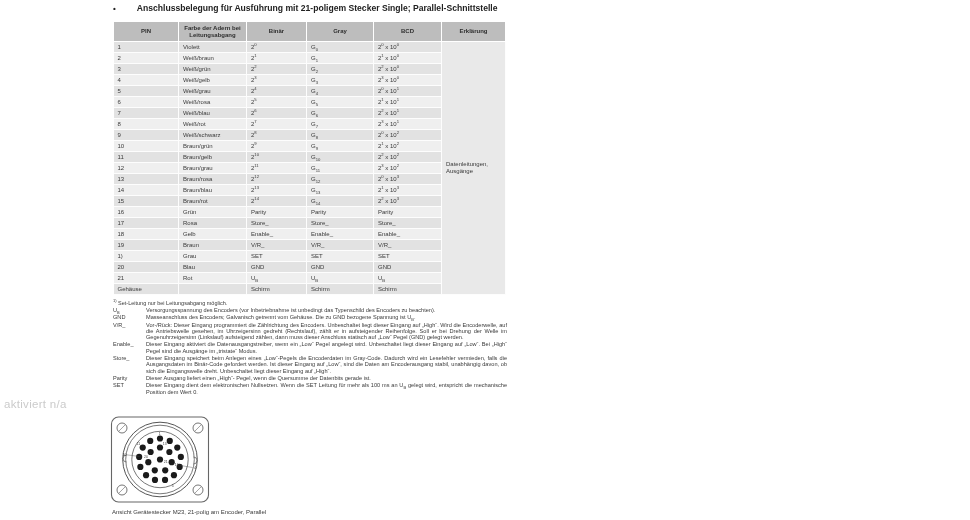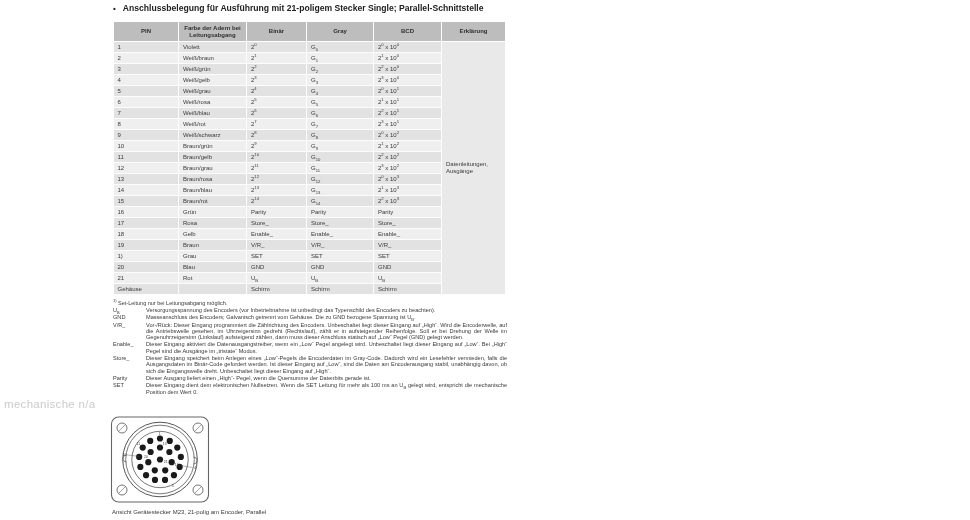--- a/index.html
+++ b/index.html
@@ -12,21 +12,21 @@
     --page-bg:#ffffff;
   }
   *{margin:0;padding:0;box-sizing:border-box;}
   html,body{width:970px;height:520px;background:var(--page-bg);overflow:hidden;
     font-family:"Liberation Sans","DejaVu Sans",sans-serif;color:var(--text);}
   .page{position:absolute;left:0;top:0;width:970px;height:520px;}
 
   .title-row{position:absolute;left:113px;top:3px;width:560px;font-size:8.6px;
     font-weight:bold;color:#222;display:flex;align-items:flex-start;}
   .title-row .bullet{margin-right:7px;font-size:8px;line-height:11px;}
-  .title-row .title{line-height:11px;}
+  .title-row .title{line-height:11px;margin-left:14px;}
 
   table.pin-table{position:absolute;left:113px;top:21px;width:392px;
     border-collapse:collapse;table-layout:fixed;font-size:6px;color:#3a3a3a;}
   table.pin-table th{background:var(--header-bg);font-weight:bold;text-align:center;
     vertical-align:middle;height:20px;line-height:7px;padding:1px 2px;
     border:1px solid #fff;color:#2e2e2e;}
   table.pin-table td{height:10px;line-height:10px;padding:0 0 0 4px;
     border-right:1px solid #fdfdfd;border-bottom:1px solid #fdfdfd;
     white-space:nowrap;overflow:hidden;text-align:left;vertical-align:middle;}
   table.pin-table tr.odd td{background:var(--row-odd);}
@@ -272,21 +272,21 @@
       <div class="def-item">
         <span class="def-term">Parity</span>
         <span class="def-text">Dieser Ausgang liefert einen „High“- Pegel, wenn die Quersumme der Datenbits gerade ist.</span>
       </div>
       <div class="def-item">
         <span class="def-term">SET</span>
         <span class="def-text">Dieser Eingang dient dem elektronischen Nullsetzen. Wenn die SET Leitung für mehr als 100 ms an U<sub>B</sub> gelegt wird, entspricht die mechanische Position dem Wert 0.</span>
       </div>
     </div>
 
-  <div class="watermark">mechanische n/a</div>
+  <div class="watermark">aktiviert n/a</div>
 
   <svg class="connector" viewBox="0 0 100 88" xmlns="http://www.w3.org/2000/svg">
     <rect x="1.5" y="1" width="97" height="85" rx="7" fill="#ffffff" stroke="#666" stroke-width="1.1"></rect>
 
     <g stroke="#666" stroke-width="0.9" fill="none">
       <circle cx="12" cy="12" r="5"></circle>
         <line x1="8.8" y1="15.2" x2="15.2" y2="8.8" stroke-width="0.6"></line>
       <circle cx="88" cy="12" r="5"></circle>
         <line x1="84.8" y1="15.2" x2="91.2" y2="8.8" stroke-width="0.6"></line>
       <circle cx="12" cy="74" r="5"></circle>

